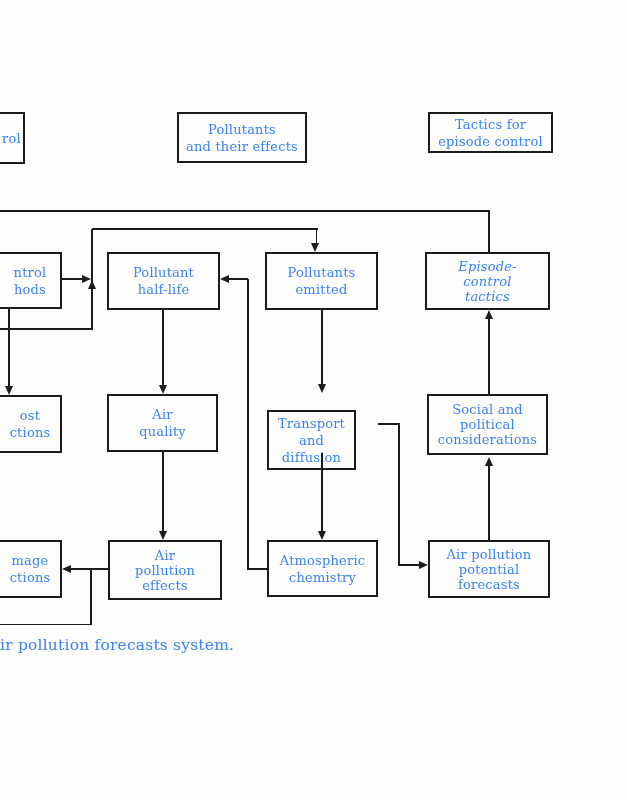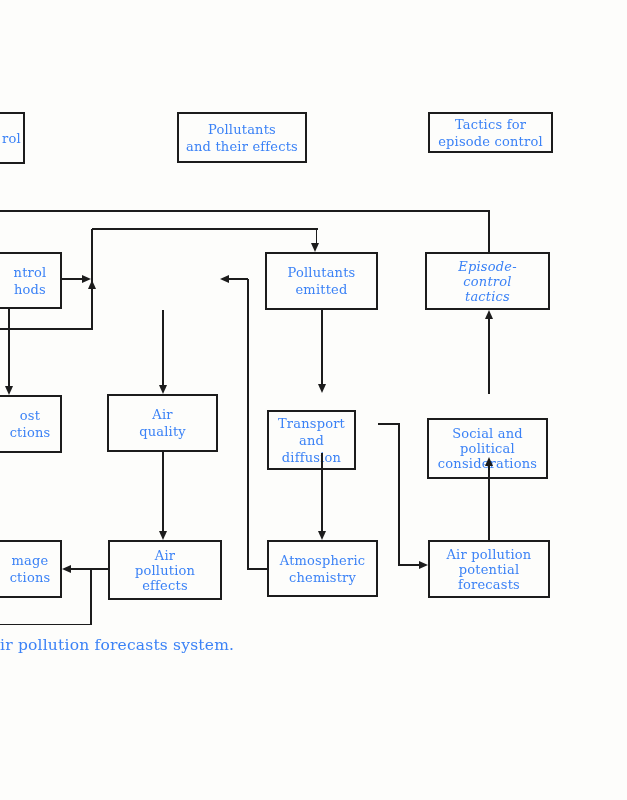--- a/index.html
+++ b/index.html
@@ -45,33 +45,35 @@
 <div class="page">
 
   <div class="box lh2 cut-hdr" style="left:-60px; top:112px; width:85px; height:52px;">rol</div>
   <div class="box lh2" style="left:177px; top:112px; width:130px; height:51px;">Pollutants
 and their effects</div>
   <div class="box lh2" style="left:428px; top:112px; width:125px; height:41px;">Tactics for
 episode control</div>
 
   <div class="box lh2 cut" style="left:-55px; top:252px; width:117px; height:57px;">ntrol
 hods</div>
+  <div class="box lh2" style="left:107px; top:252px; width:113px; height:58px;">Pollutant
+half-life</div>
   <div class="box lh2" style="left:265px; top:252px; width:113px; height:58px;">Pollutants
 emitted</div>
   <div class="box lh3" style="left:425px; top:252px; width:125px; height:58px;font-style:italic;">Episode-
 control
 tactics</div>
 
   <div class="box lh2 cut" style="left:-55px; top:395px; width:117px; height:58px;">ost
 ctions</div>
   <div class="box lh2" style="left:107px; top:394px; width:111px; height:58px;">Air
 quality</div>
   <div class="box lh2" style="left:267px; top:410px; width:89px; height:60px;">Transport
 and diffusion</div>
-  <div class="box lh3" style="left:427px; top:394px; width:121px; height:61px;margin-top:24px;">Social and
+  <div class="box lh3" style="left:427px; top:394px; width:121px; height:61px;">Social and
 political
 considerations</div>
 
   <div class="box lh2 cut" style="left:-55px; top:540px; width:117px; height:58px;">mage
 ctions</div>
   <div class="box lh3" style="left:108px; top:540px; width:114px; height:60px;">Air
 pollution
 effects</div>
   <div class="box lh2" style="left:267px; top:540px; width:111px; height:57px;">Atmospheric
 chemistry</div>

